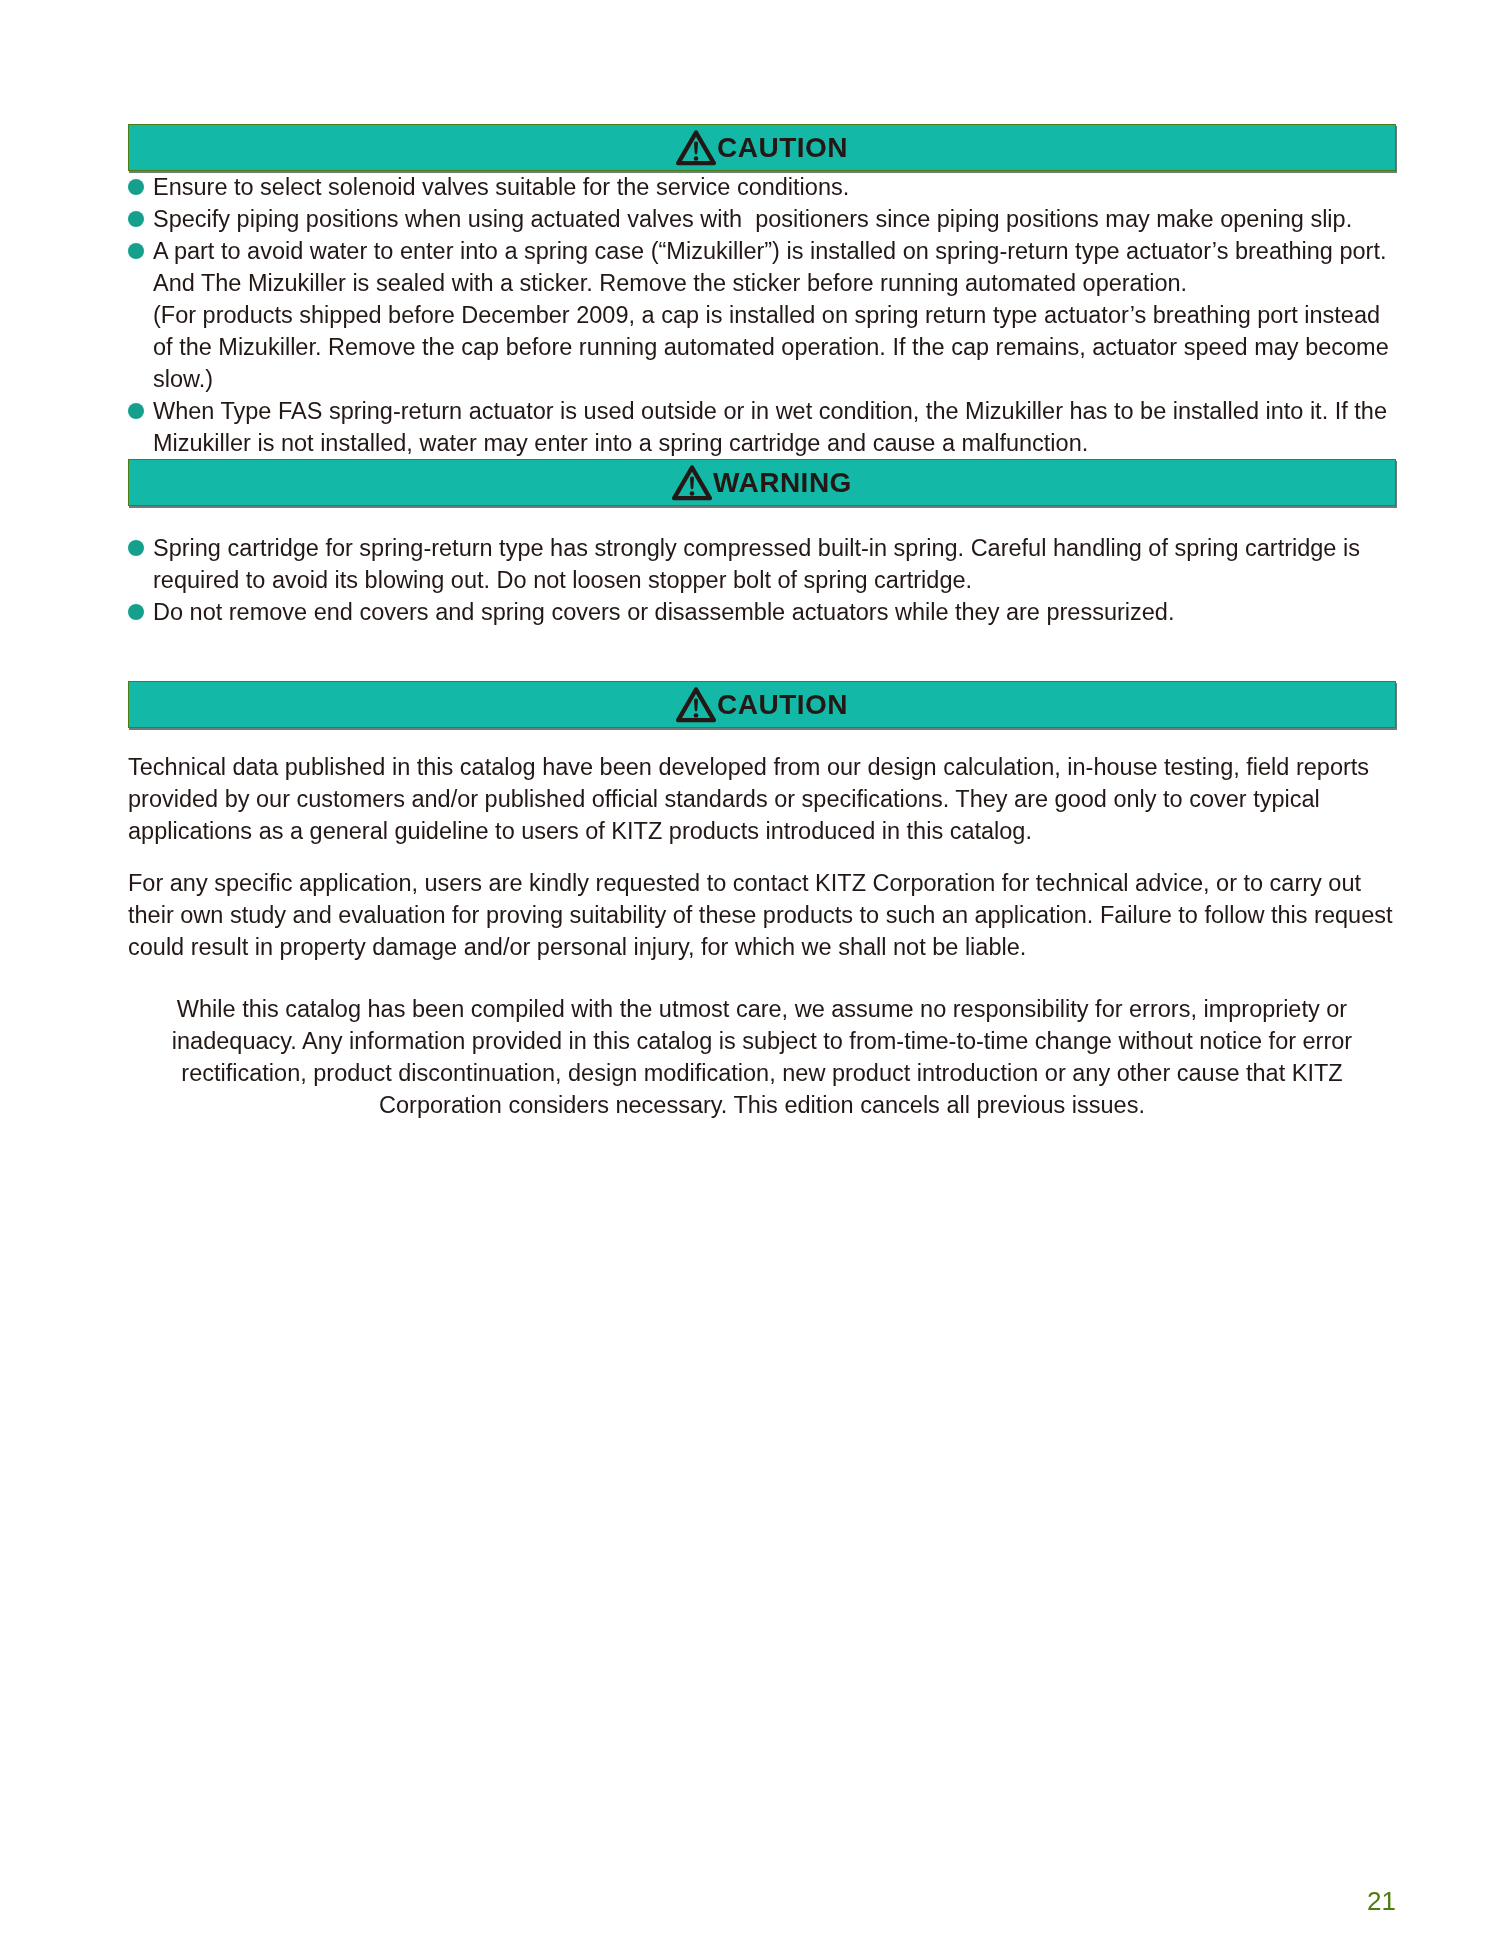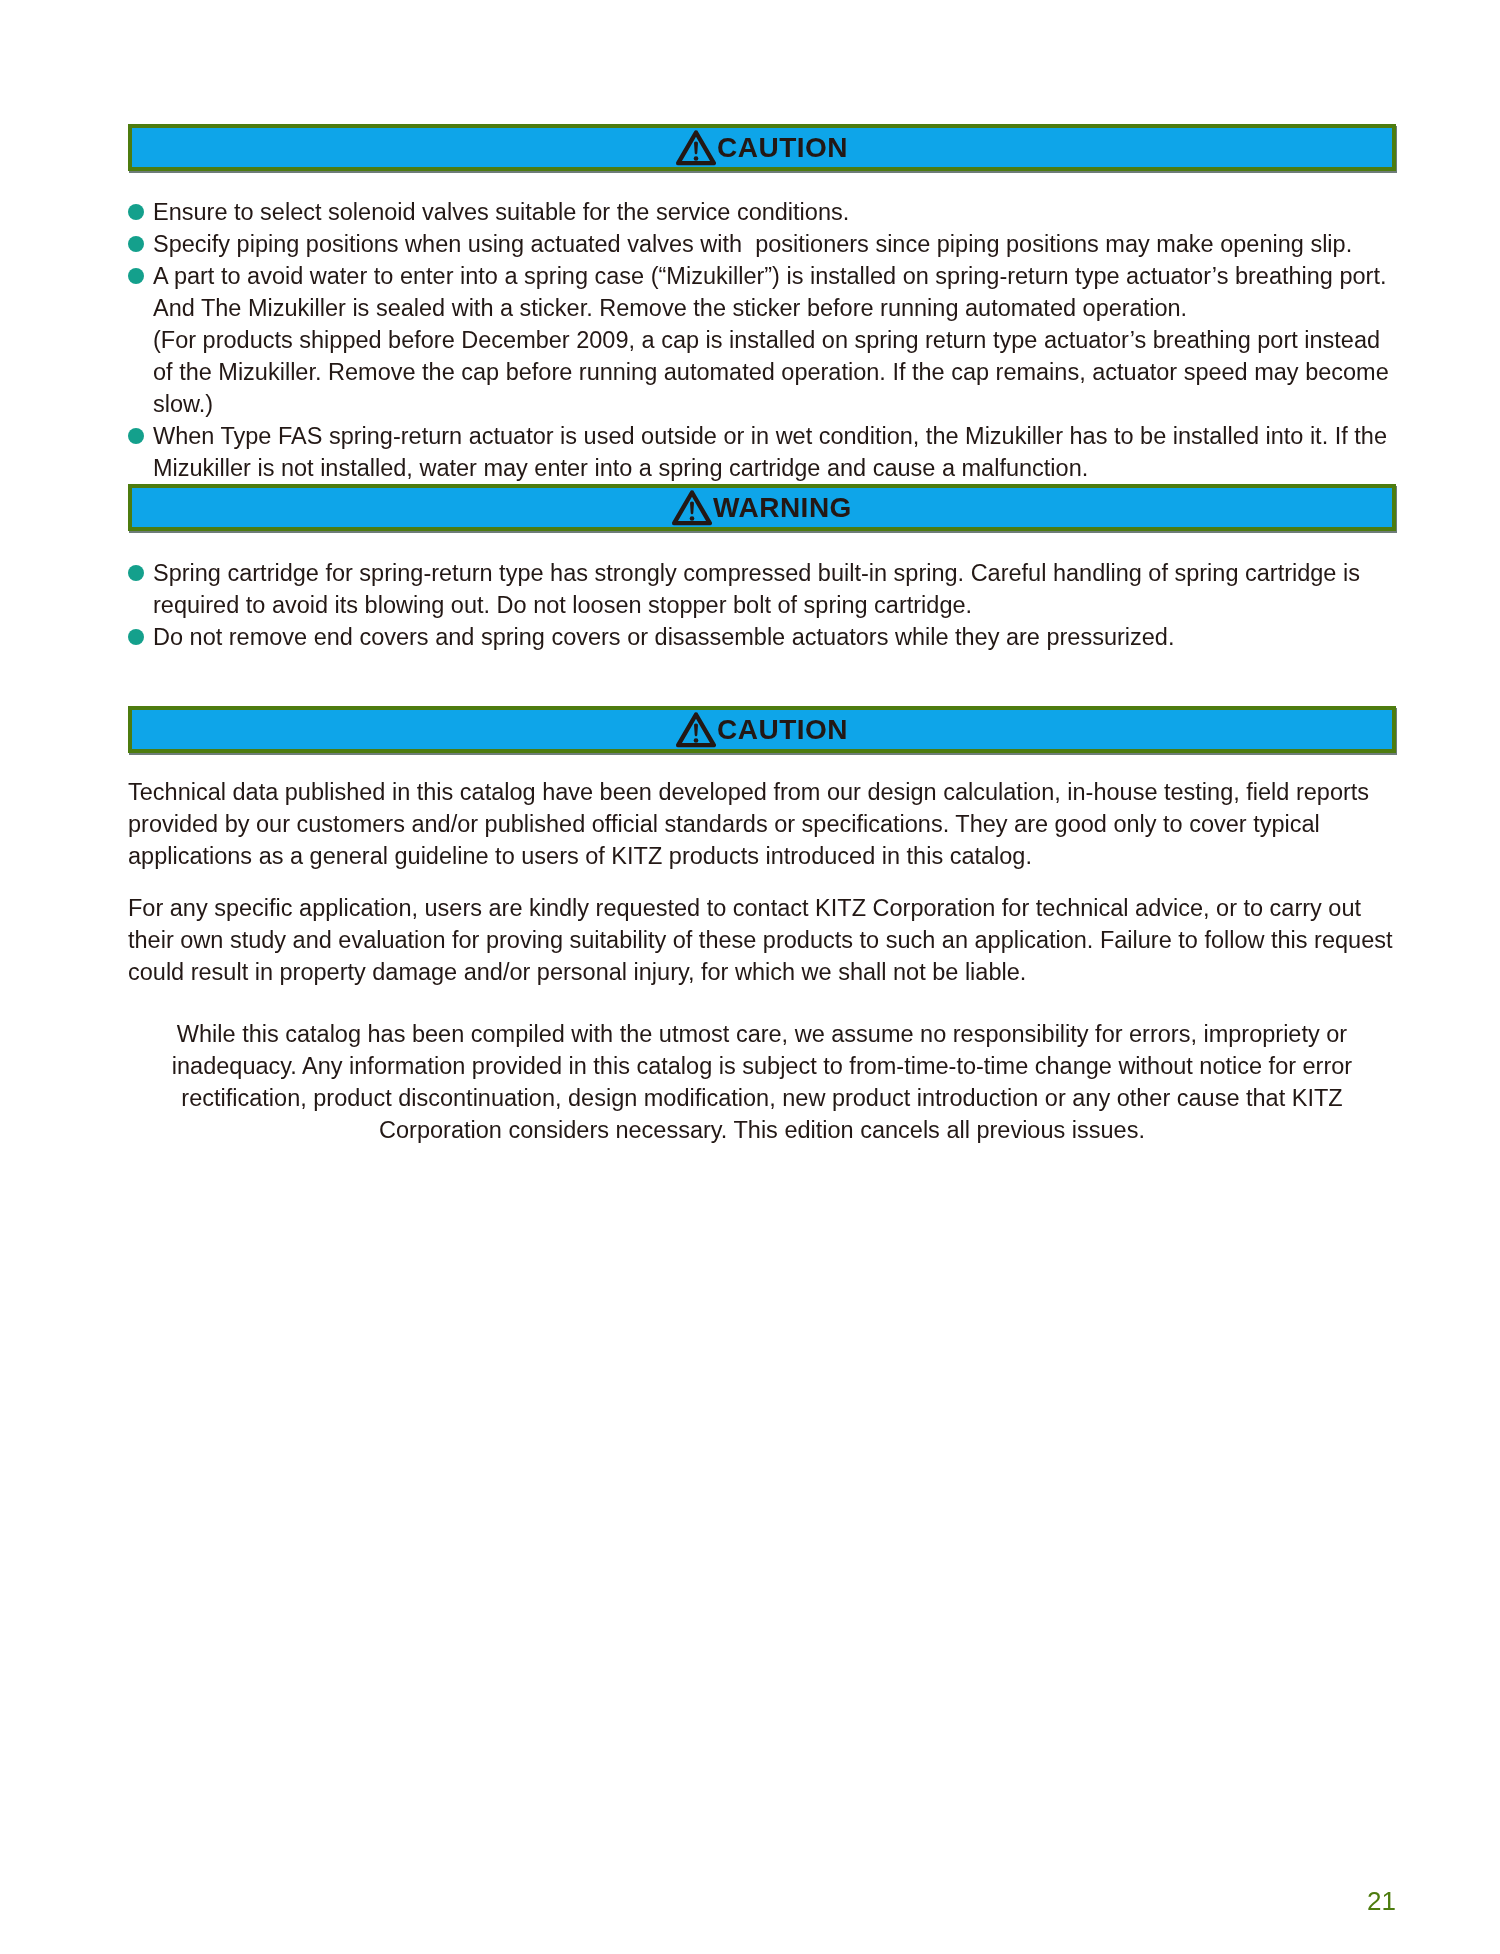--- a/index.html
+++ b/index.html
@@ -14,40 +14,40 @@
   }
   .content {
     position:absolute;
     left:128px; top:124px;
     width:1268px;
     font-size:23.5px;
     line-height:32px;
   }
   .banner {
     height:47px;
-    background:#0ea5e9;
-    border:4px solid #4d7c0f;
+    background:#14b8a6;
+    border:1px solid #4d7c0f;
     box-shadow:1px 2px 0 #6e7d79;
     display:flex;
     align-items:center;
     justify-content:center;
   }
   .banner-title {
     display:inline-flex;
     align-items:center;
   }
   .tri-icon { display:block; margin-right:1px; }
   .banner-label {
     font-size:28px;
     font-weight:bold;
     letter-spacing:0.5px;
     line-height:36px;
   }
   ul.bullets { list-style:none; }
-  .bullets-1 { margin-top:25px; }
+  .bullets-1 { }
   .banner-warning { }
   .bullets-2 { margin-top:26px; }
   .banner-caution-2 { margin-top:53px; }
   li.bullet-item {
     position:relative;
     padding-left:25px;
   }
   .dot {
     position:absolute;
     left:0; top:8px;

